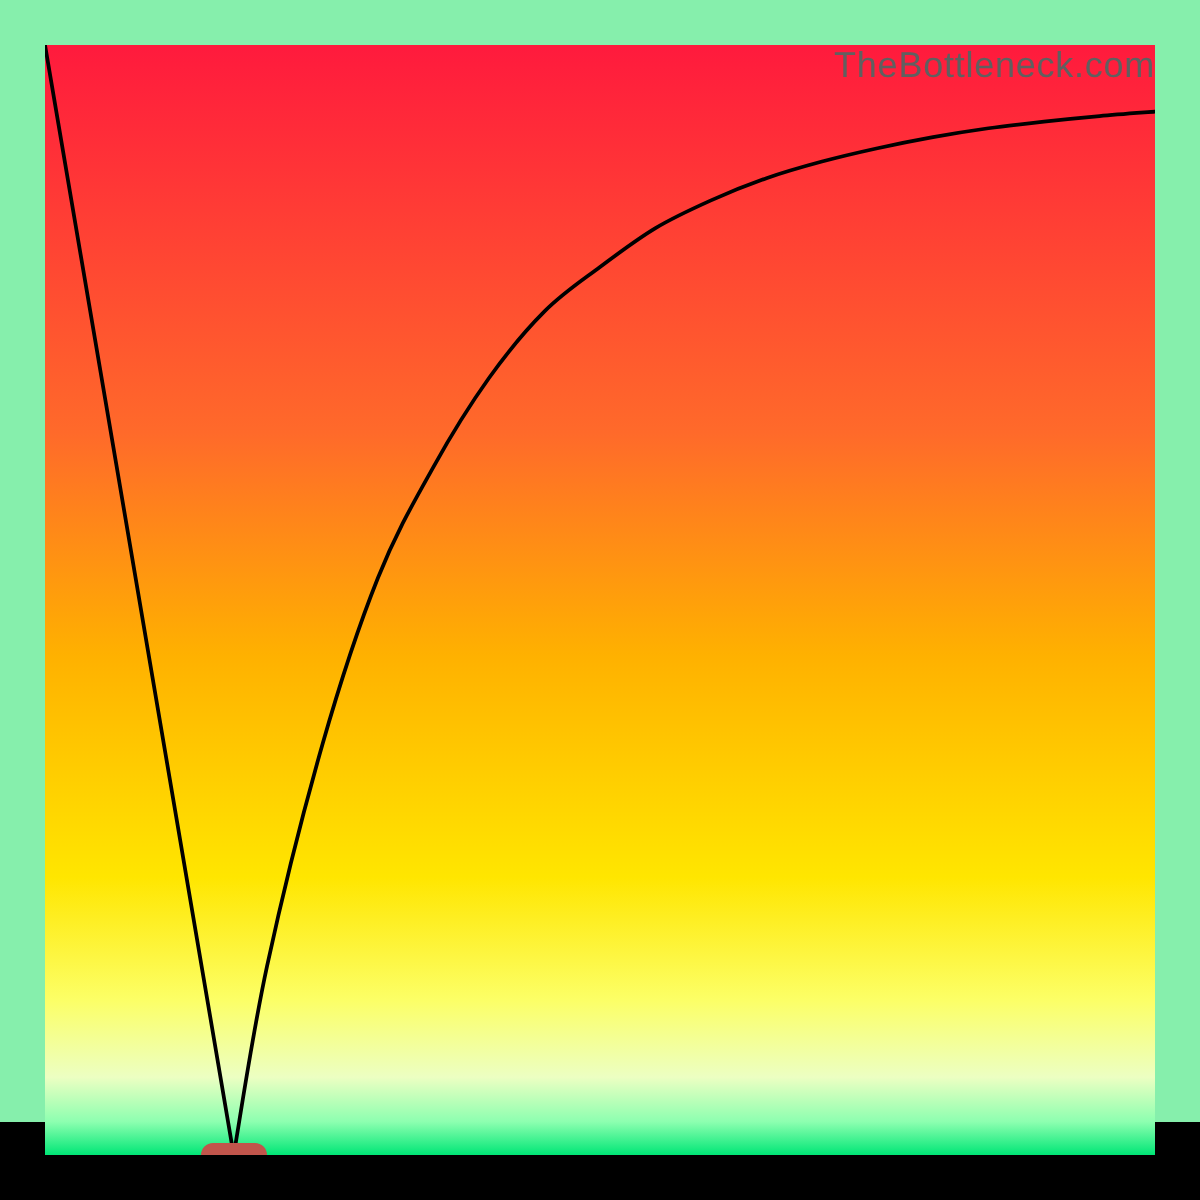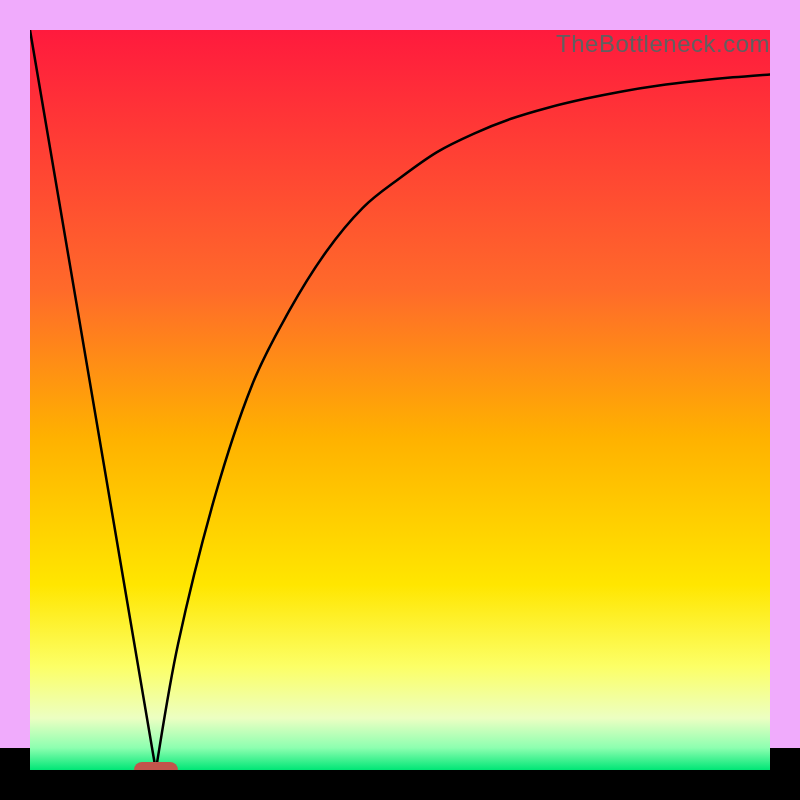--- a/index.html
+++ b/index.html
@@ -8,21 +8,21 @@
     width: 800px;
     height: 800px;
     overflow: hidden;
     font-family: Arial, Helvetica, sans-serif;
     background: #000;
   }
   .frame {
     position: relative;
     width: 800px;
     height: 748px;
-    background: #f0abfc;
+    background: #86efac;
   }
   .plot {
     position: absolute;
     left: 30px;
     top: 30px;
     width: 740px;
     height: 740px;
     overflow: hidden;
   }
   .gradient {

